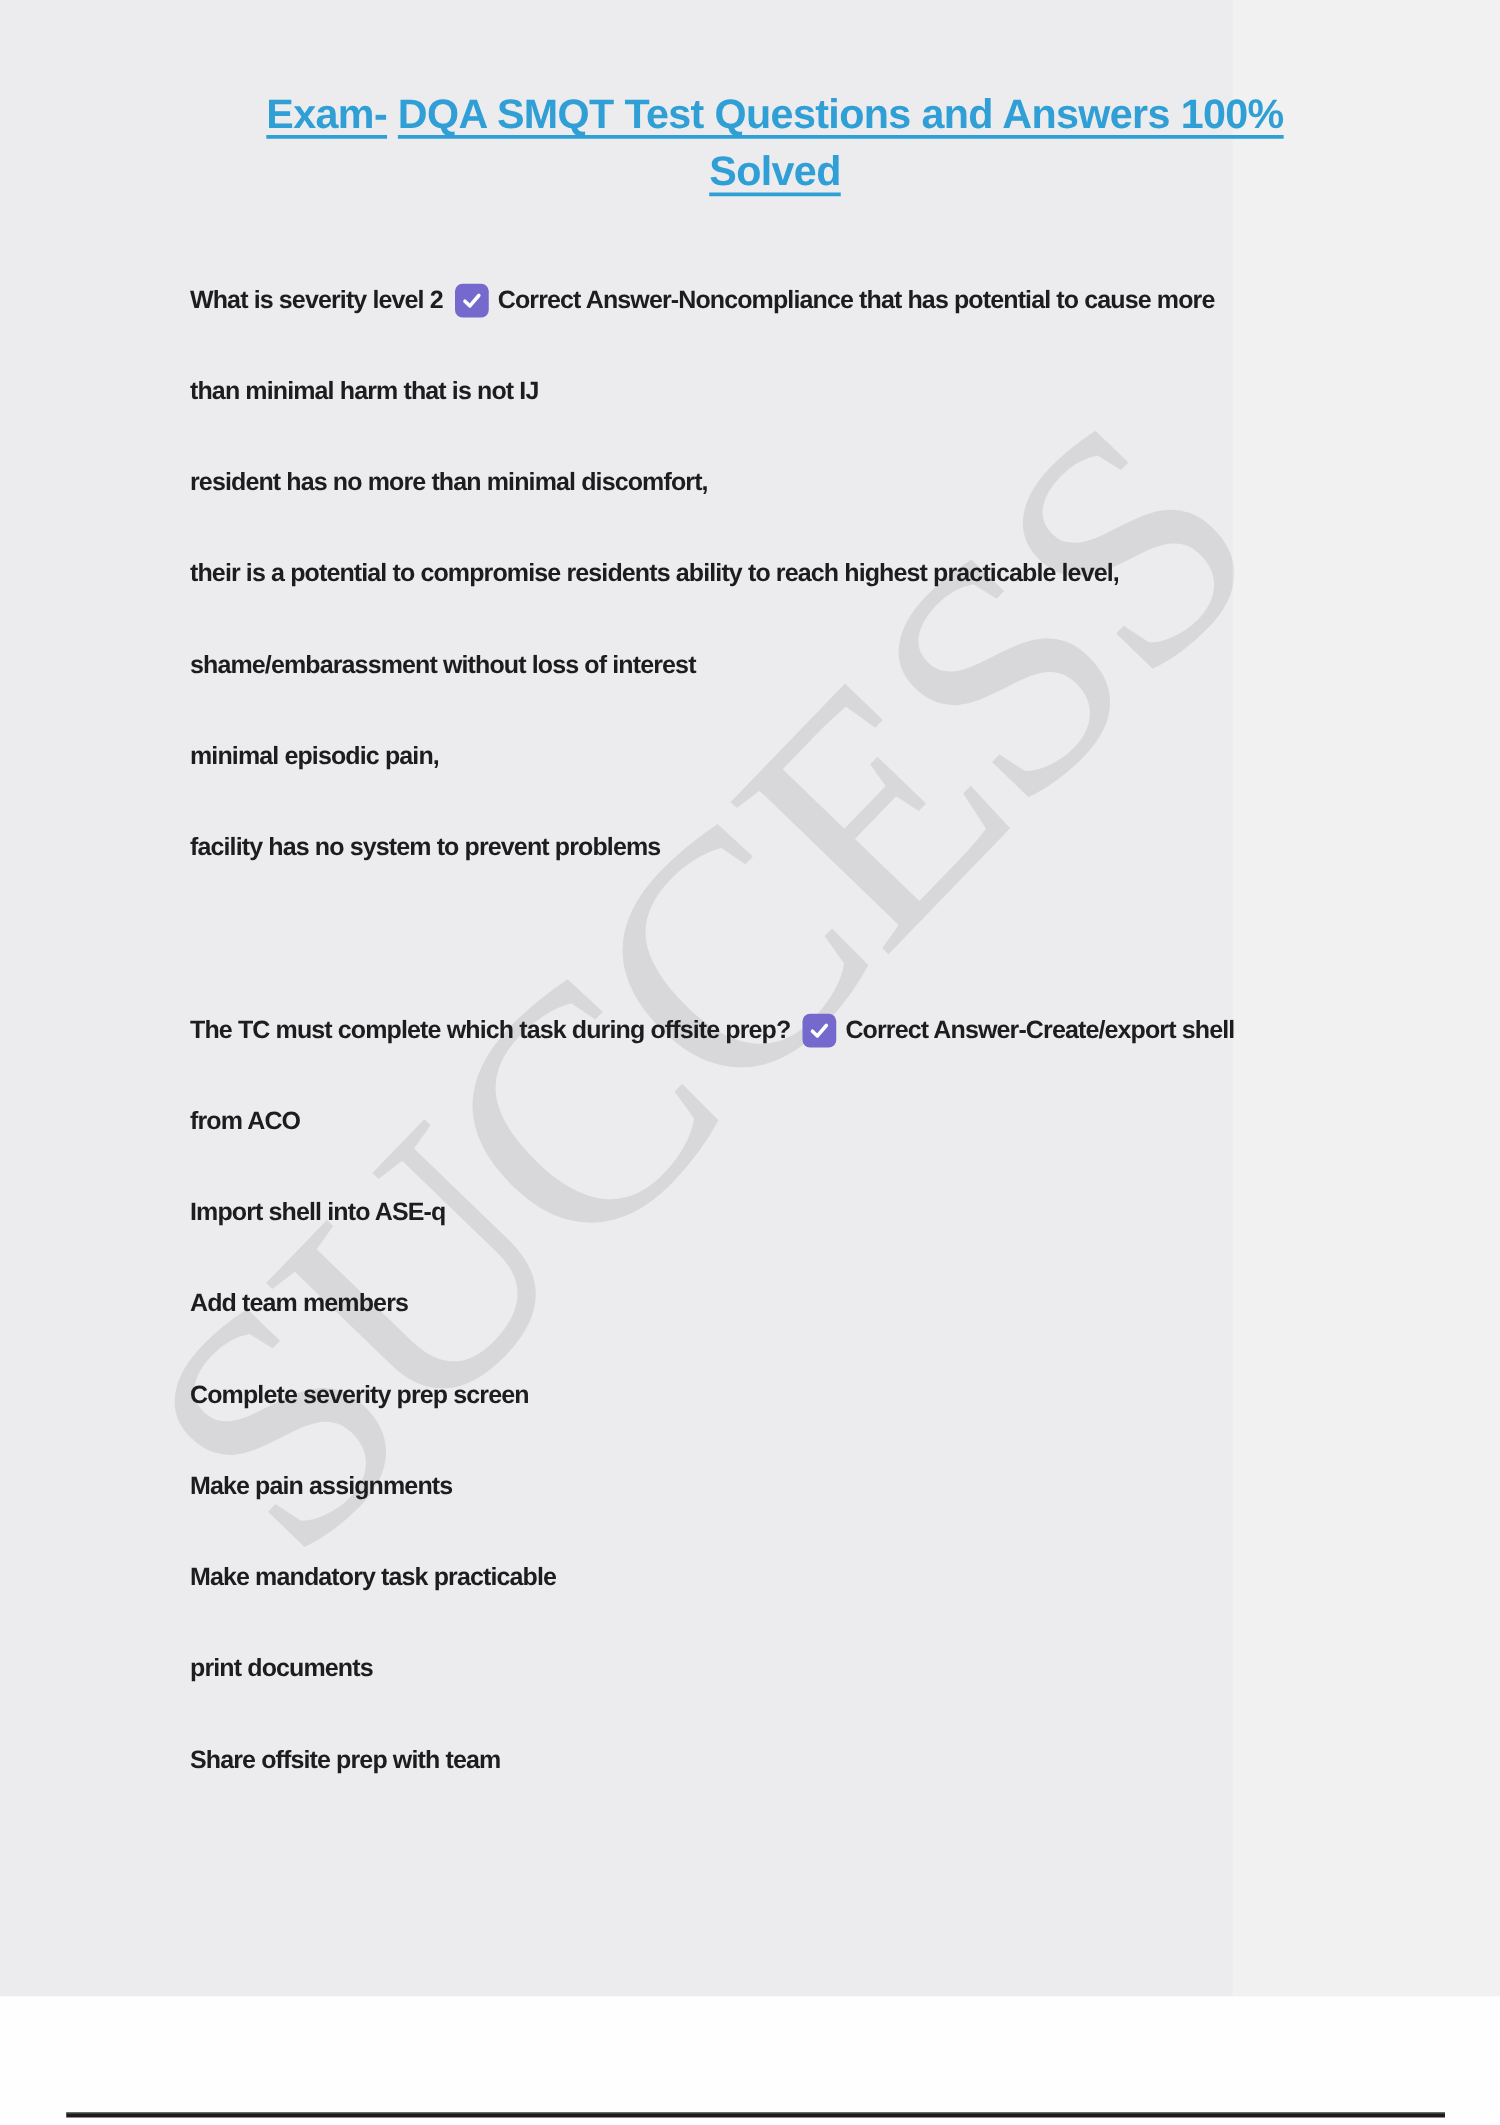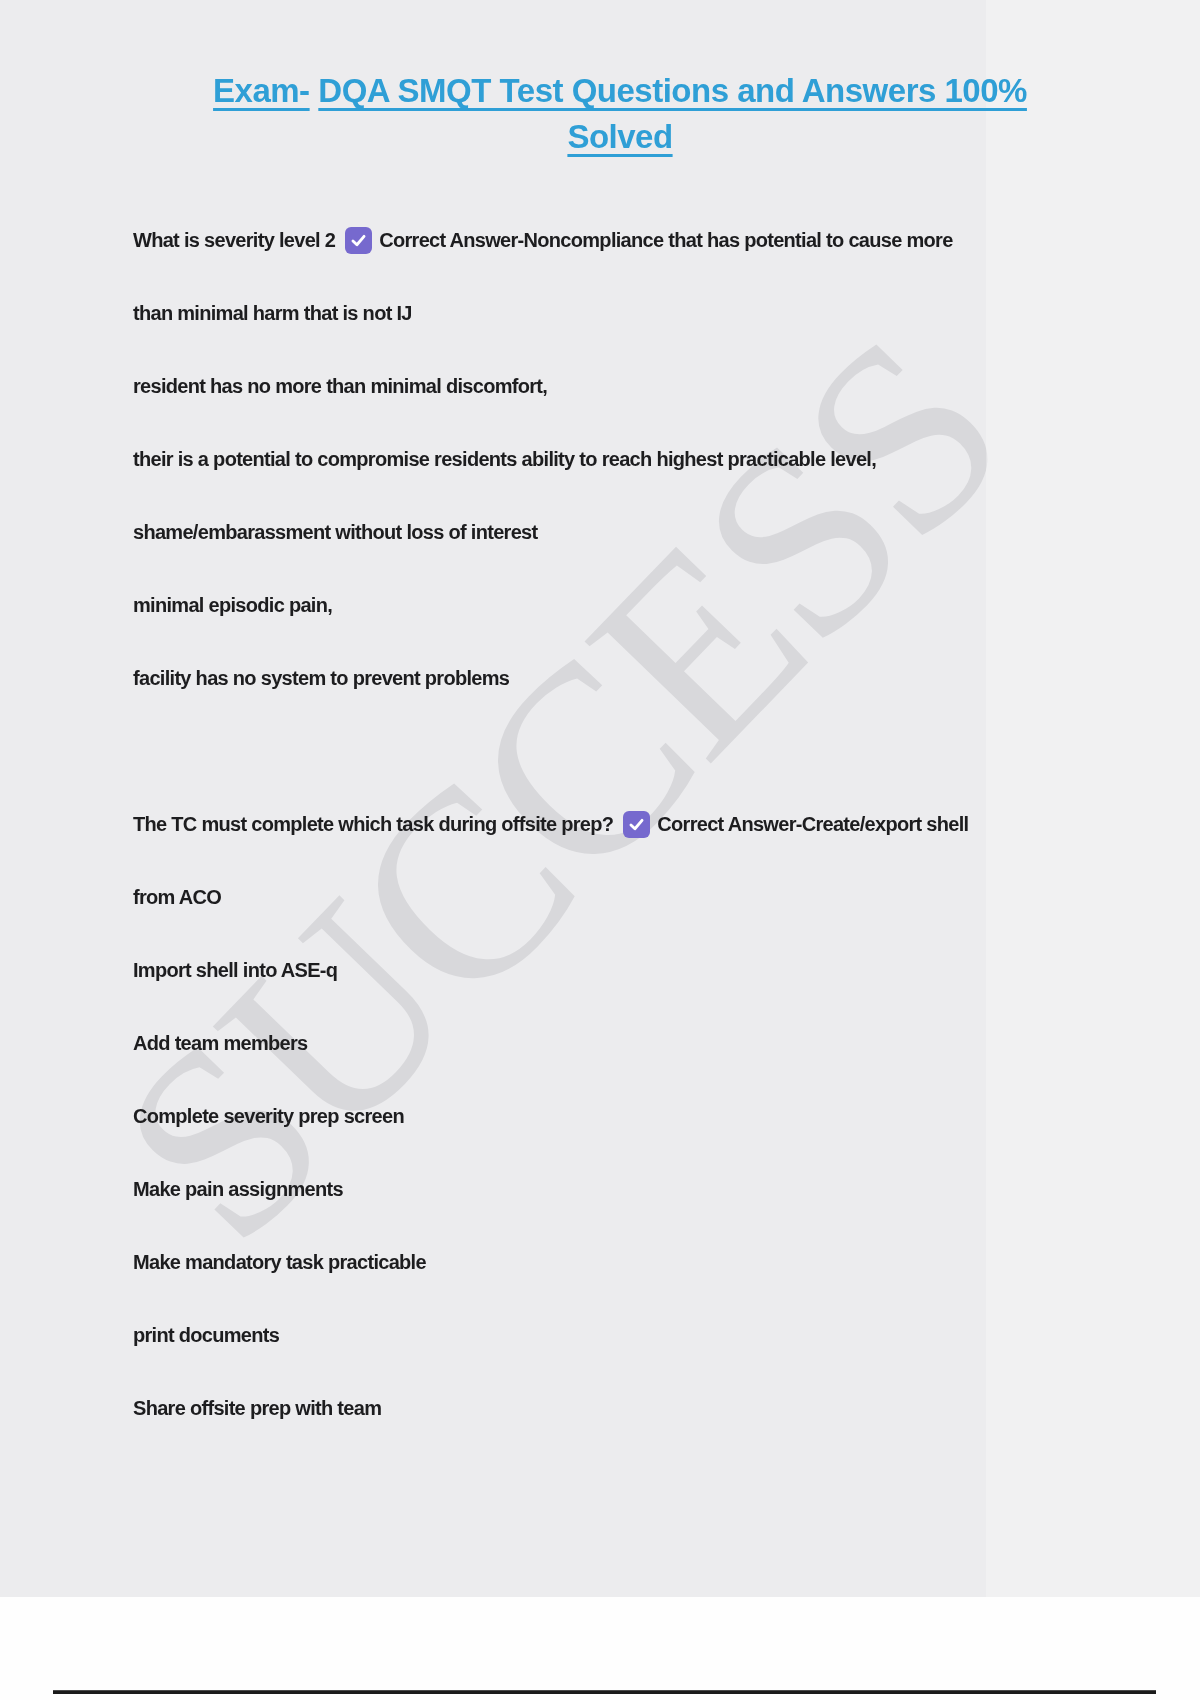--- a/index.html
+++ b/index.html
@@ -50,21 +50,21 @@
     letter-spacing: -0.5px;
     color: #2f9fd6;
   }
   .doc-title .t-seg {
     text-decoration: underline;
     text-decoration-thickness: 2.5px;
     text-underline-offset: 6px;
   }
   .content {
     position: absolute;
-    left: 133px; top: 204px;
+    left: 152px; top: 204px;
     width: 1000px;
     z-index: 2;
   }
   .line {
     display: flex;
     align-items: center;
     height: 73px;
     font-size: 20px;
     font-weight: 700;
     letter-spacing: -0.7px;

